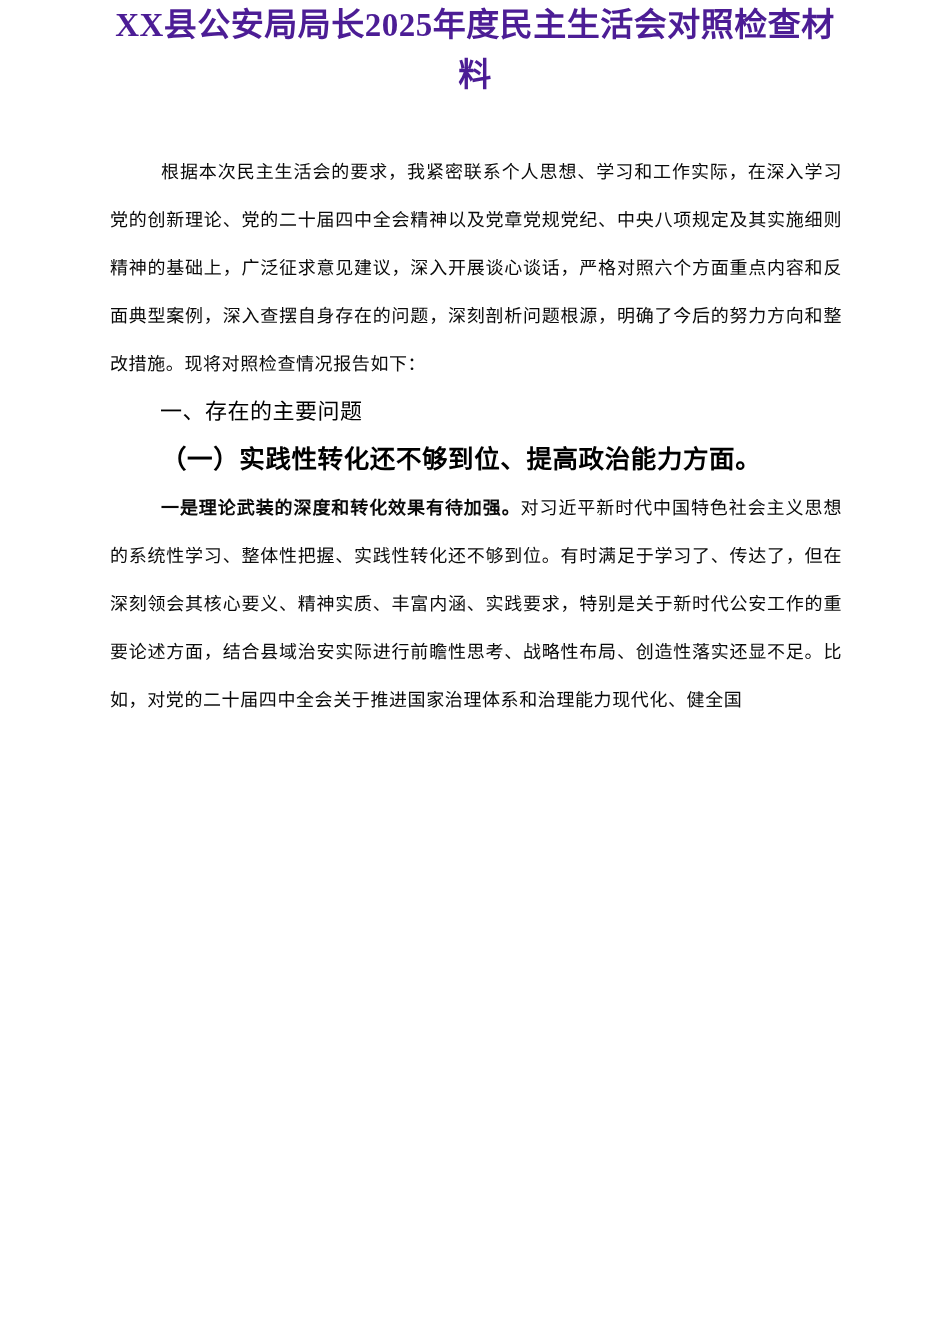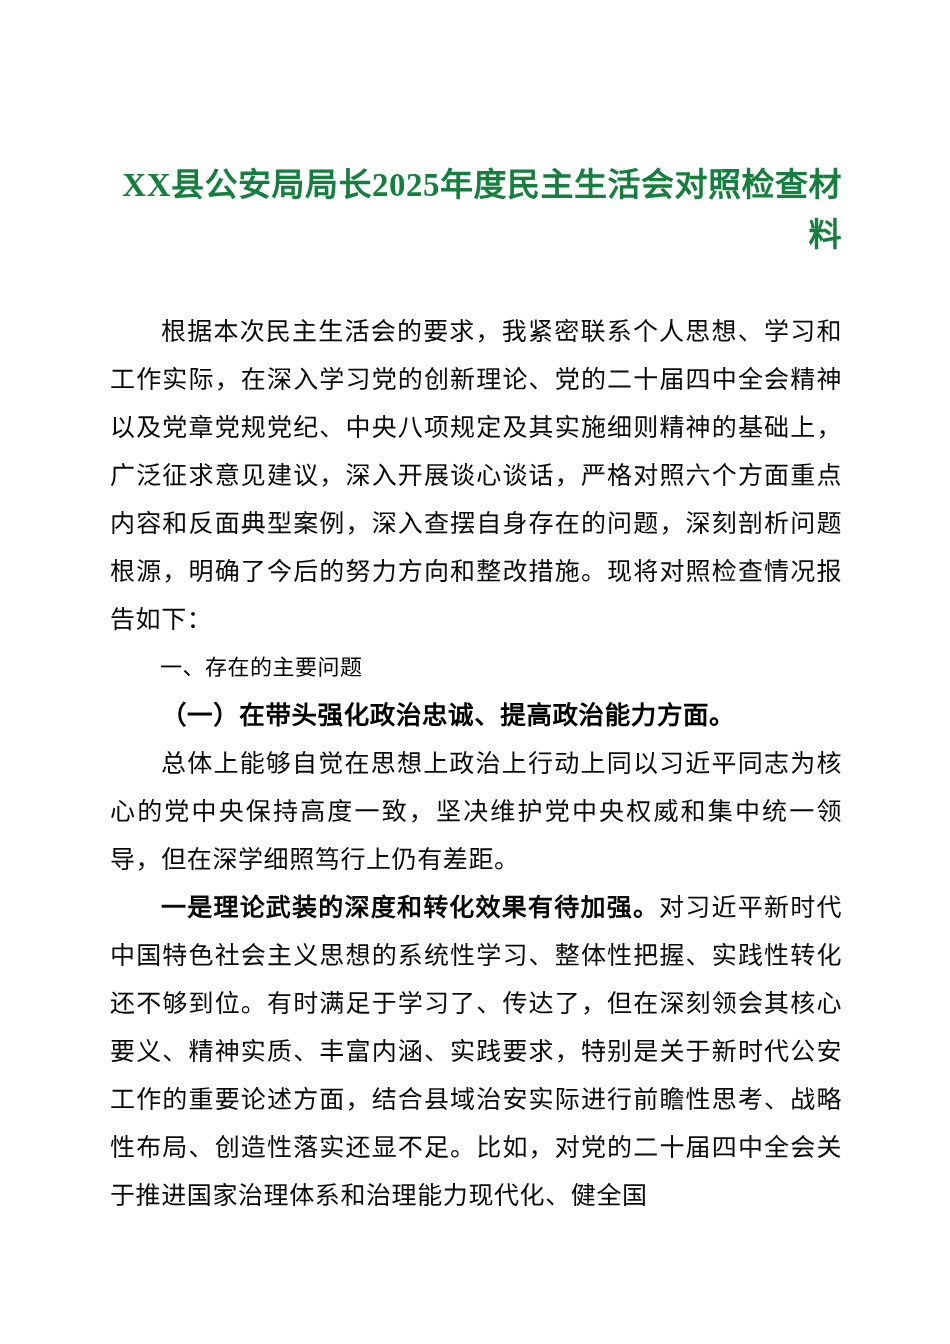--- a/index.html
+++ b/index.html
@@ -25,37 +25,36 @@
     top: 0;
     width: 734px;
   }
 
   
   .doc-title {
     font-family: "Liberation Serif", "DejaVu Serif", serif;
     font-weight: bold;
     font-size: 33px;
     line-height: 50px;
-    color: #15803d;
-    text-align: right;
+    color: #4c1d95;
+    text-align: center;
     margin: 0;
-    padding-top: 160px;
     letter-spacing: 0.5px;
     text-rendering: optimizeLegibility;
   }
 
   
   .title-gap {
     height: 48px;
   }
 
   
   .para {
     font-family: "Liberation Serif", "DejaVu Serif", serif;
-    font-size: 25px;
+    font-size: 18px;
     line-height: 48px;
     color: #0a0a0a;
     margin: 0;
     text-align: justify;
     text-justify: inter-character;
     text-indent: 51px;
     letter-spacing: 0.6px;
     font-weight: 400;
   }
 
@@ -104,21 +103,20 @@
     <h1 class="doc-title">XX县公安局局长2025年度民主生活会对照检查材料</h1>
 
     <div class="title-gap"></div>
 
     <div class="body-block">
 
       <p class="para">根据本次民主生活会的要求，我紧密联系个人思想、学习和工作实际，在深入学习党的创新理论、党的二十届四中全会精神以及党章党规党纪、中央八项规定及其实施细则精神的基础上，广泛征求意见建议，深入开展谈心谈话，严格对照六个方面重点内容和反面典型案例，深入查摆自身存在的问题，深刻剖析问题根源，明确了今后的努力方向和整改措施。现将对照检查情况报告如下：</p>
 
       <p class="head1">一、存在的主要问题</p>
 
-      <p class="head2">（一）在带头强化政治忠诚、提高政治能力方面。</p>
+      <p class="head2">（一）实践性转化还不够到位、提高政治能力方面。</p>
 
-      <p class="para">总体上能够自觉在思想上政治上行动上同以习近平同志为核心的党中央保持高度一致，坚决维护党中央权威和集中统一领导，但在深学细照笃行上仍有差距。</p>
 
       <p class="para"><span class="lead">一是理论武装的深度和转化效果有待加强。</span><span>对习近平新时代中国特色社会主义思想的系统性学习、整体性把握、实践性转化还不够到位。有时满足于学习了、传达了，但在深刻领会其核心要义、精神实质、丰富内涵、实践要求，特别是关于新时代公安工作的重要论述方面，结合县域治安实际进行前瞻性思考、战略性布局、创造性落实还显不足。比如，对党的二十届四中全会关于推进国家治理体系和治理能力现代化、健全国</span></p>
 
     </div>
   </div>
 </div>
 
 </body></html>

